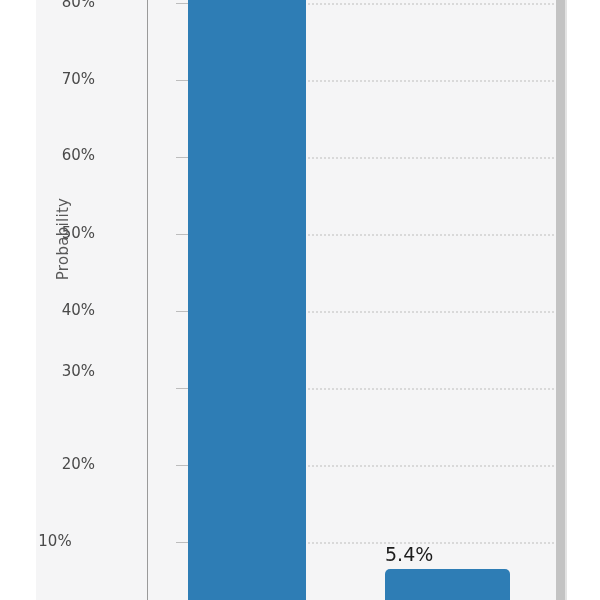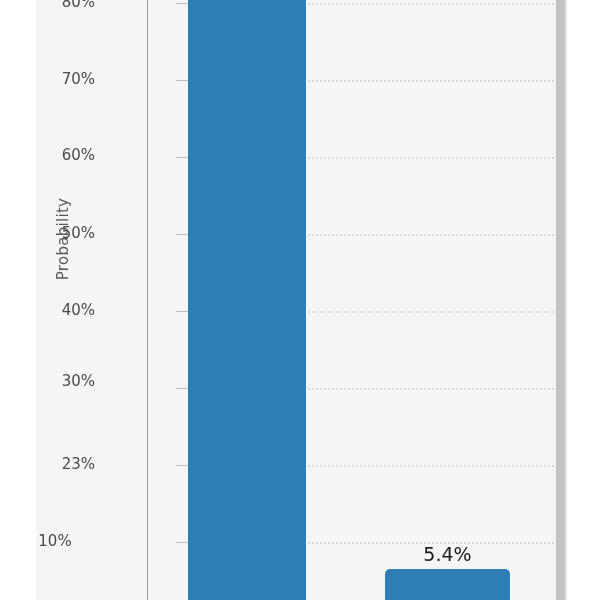--- a/index.html
+++ b/index.html
@@ -106,21 +106,20 @@
     background: #2e7db5;
   }
   .bar.rounded {
     border-radius: 5px 5px 0 0;
   }
 
   .bar-value-label {
     position: absolute;
     color: #1c1c1c;
     font-size: 19px;
-    text-align: center;
     white-space: nowrap;
   }
 </style>
 </head>
 <body>
 
 <div id="chart-root">
 
   <div class="chart-panel">
 
@@ -148,22 +147,22 @@
 
     <div class="bar-value-label" style="left:349px; width:125px; top:543px;">5.4%</div>
 
     <div class="y-axis-line" style="left:111px;"></div>
 
     <div class="tick-label" style="top:-5px;">80%</div>
     <div class="tick-label" style="top:72px;">70%</div>
     <div class="tick-label" style="top:148px;">60%</div>
     <div class="tick-label" style="top:226px;">50%</div>
     <div class="tick-label" style="top:303px;">40%</div>
-    <div class="tick-label" style="top:374px;">30%</div>
-    <div class="tick-label" style="top:457px;">23%</div>
+    <div class="tick-label" style="top:364px;">30%</div>
+    <div class="tick-label" style="top:457px;">20%</div>
     <div class="tick-label" style="top:534px;text-align:center;">10%</div>
 
     <div class="y-axis-title">Probability</div>
 
   </div>
 
   <div class="right-scrollbar"></div>
   <div class="right-scrollbar-edge"></div>
 
 </div>

